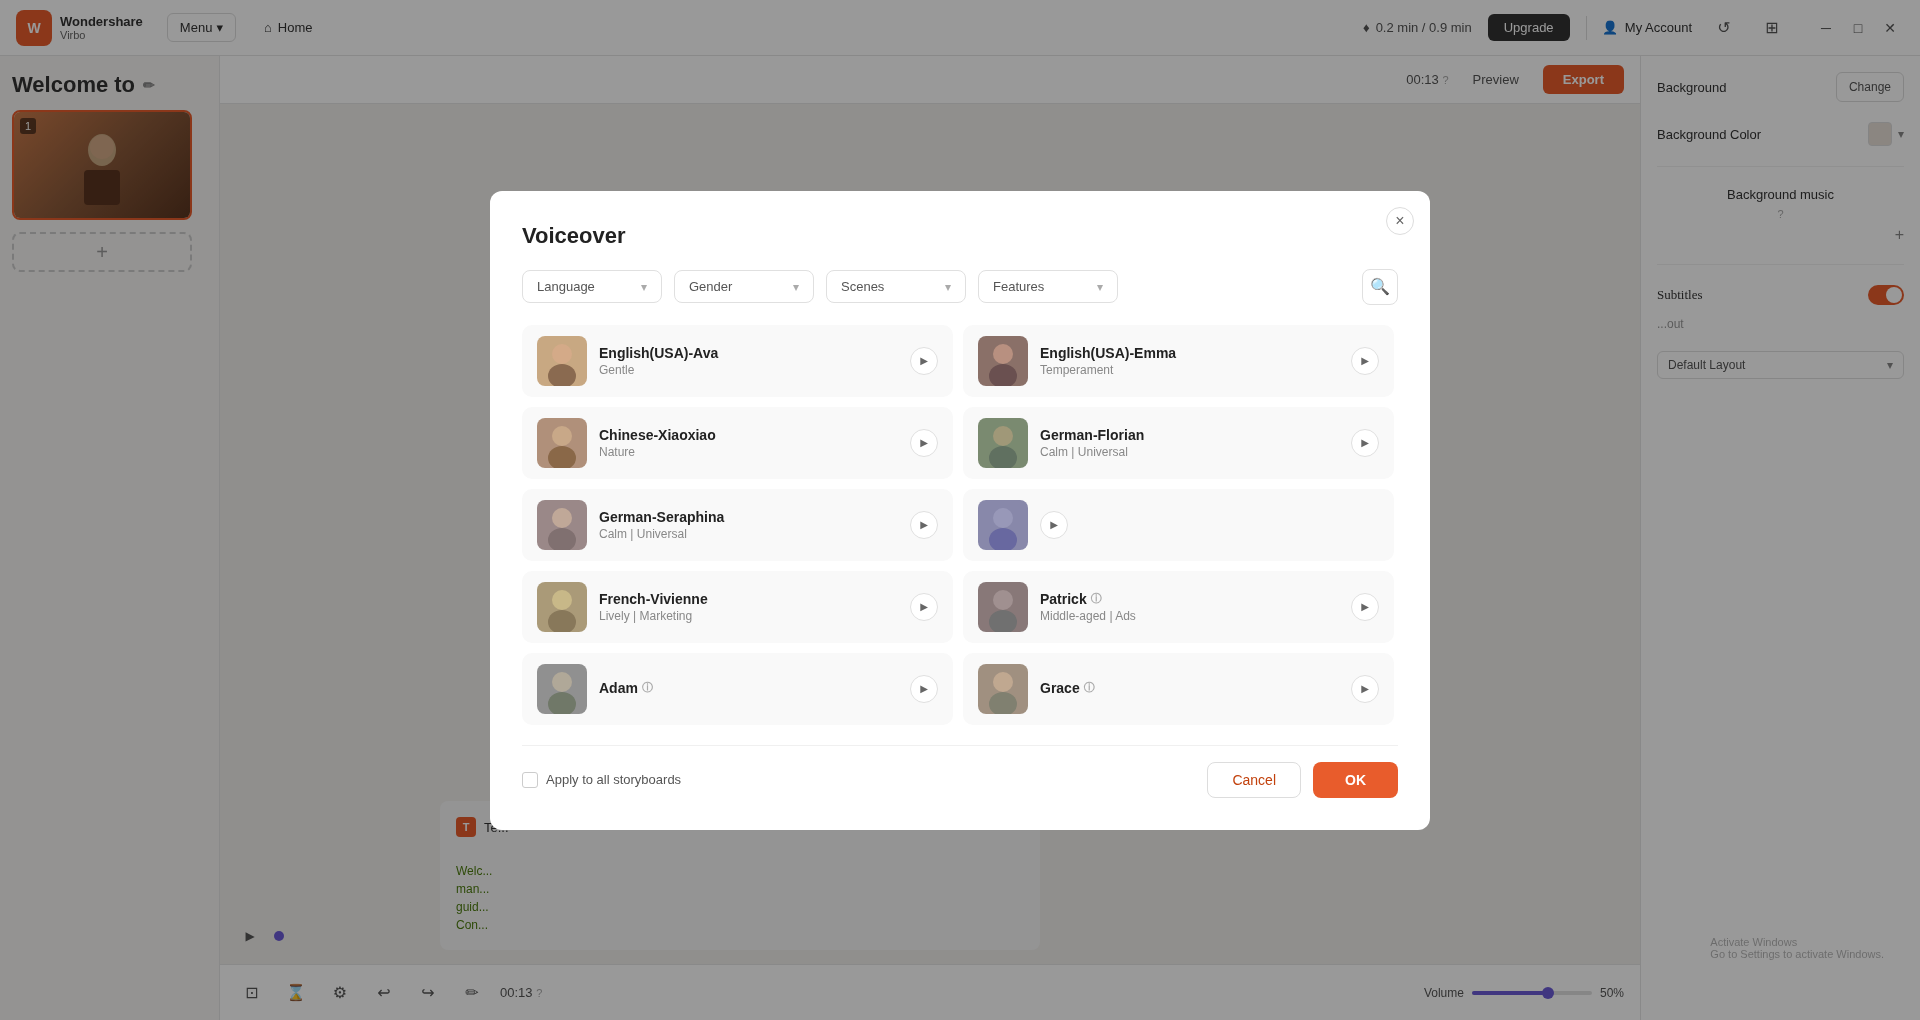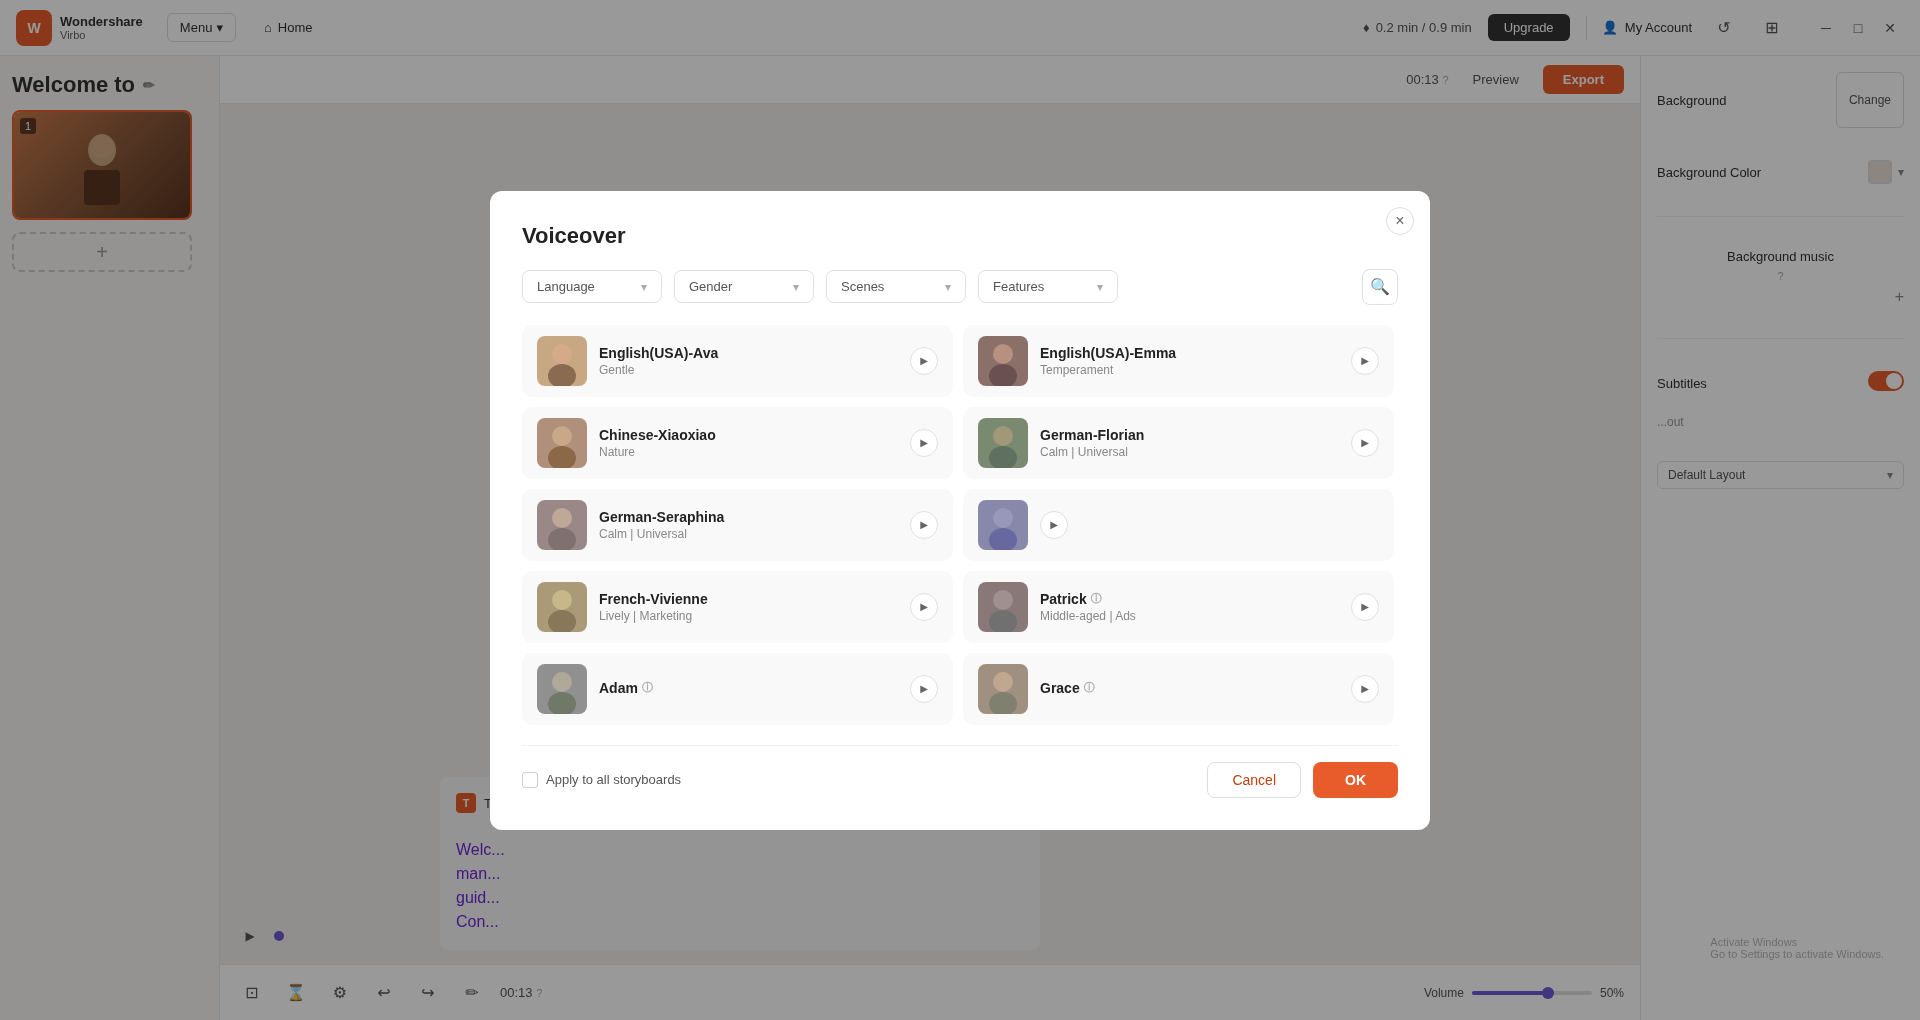--- a/index.html
+++ b/index.html
@@ -244,21 +244,21 @@
       width: 20px;
       height: 20px;
       border-radius: 4px;
       display: flex;
       align-items: center;
       justify-content: center;
       font-size: 11px;
       font-weight: bold;
     }
     .text-name { font-size: 13px; color: #333; font-weight: 500; }
-    .text-body { font-size: 16px; color: #6d28d9; line-height: 1.5; margin-top: 25px; }
+    .text-body { font-size: 12px; color: #4d7c0f; line-height: 1.5; margin-top: 25px; }
 
     
     .bottom-toolbar {
       height: 56px;
       background: #fff;
       border-top: 1px solid #e5e5e5;
       display: flex;
       align-items: center;
       padding: 0 16px;
       gap: 12px;
@@ -324,32 +324,32 @@
     }
 
     
     .right-panel {
       width: 280px;
       background: #fff;
       border-left: 1px solid #e5e5e5;
       padding: 16px;
       display: flex;
       flex-direction: column;
-      gap: 32px;
+      gap: 20px;
     }
     .panel-row {
       display: flex;
       align-items: center;
       justify-content: space-between;
     }
     .panel-label { font-size: 13px; color: #333; }
     .change-btn {
       background: white;
       border: 1px solid #ddd;
-      padding: 20px 12px;
+      padding: 7px 12px;
       border-radius: 6px;
       font-size: 12px;
       color: #555;
       cursor: pointer;
     }
     .bg-color-row {
       display: flex;
       align-items: center;
       justify-content: space-between;
     }
@@ -366,22 +366,23 @@
       display: flex;
       align-items: center;
       gap: 6px;
       flex-direction: column;
     }
     .bg-music-label { font-size: 13px; color: #333; }
     .help-icon { font-size: 11px; color: #aaa; }
     .add-icon { font-size: 16px; color: #888; cursor: pointer; margin-left: auto; }
     .subtitles-row {
       display: flex;
-      align-items: flex-end;
+      align-items: center;
       justify-content: space-between;
+      font-family: Liberation Serif, serif;
     }
     .subtitles-label { font-size: 13px; color: #333; }
     .toggle {
       width: 36px;
       height: 20px;
       background: #e85c2c;
       border-radius: 10px;
       position: relative;
       cursor: pointer;
     }

